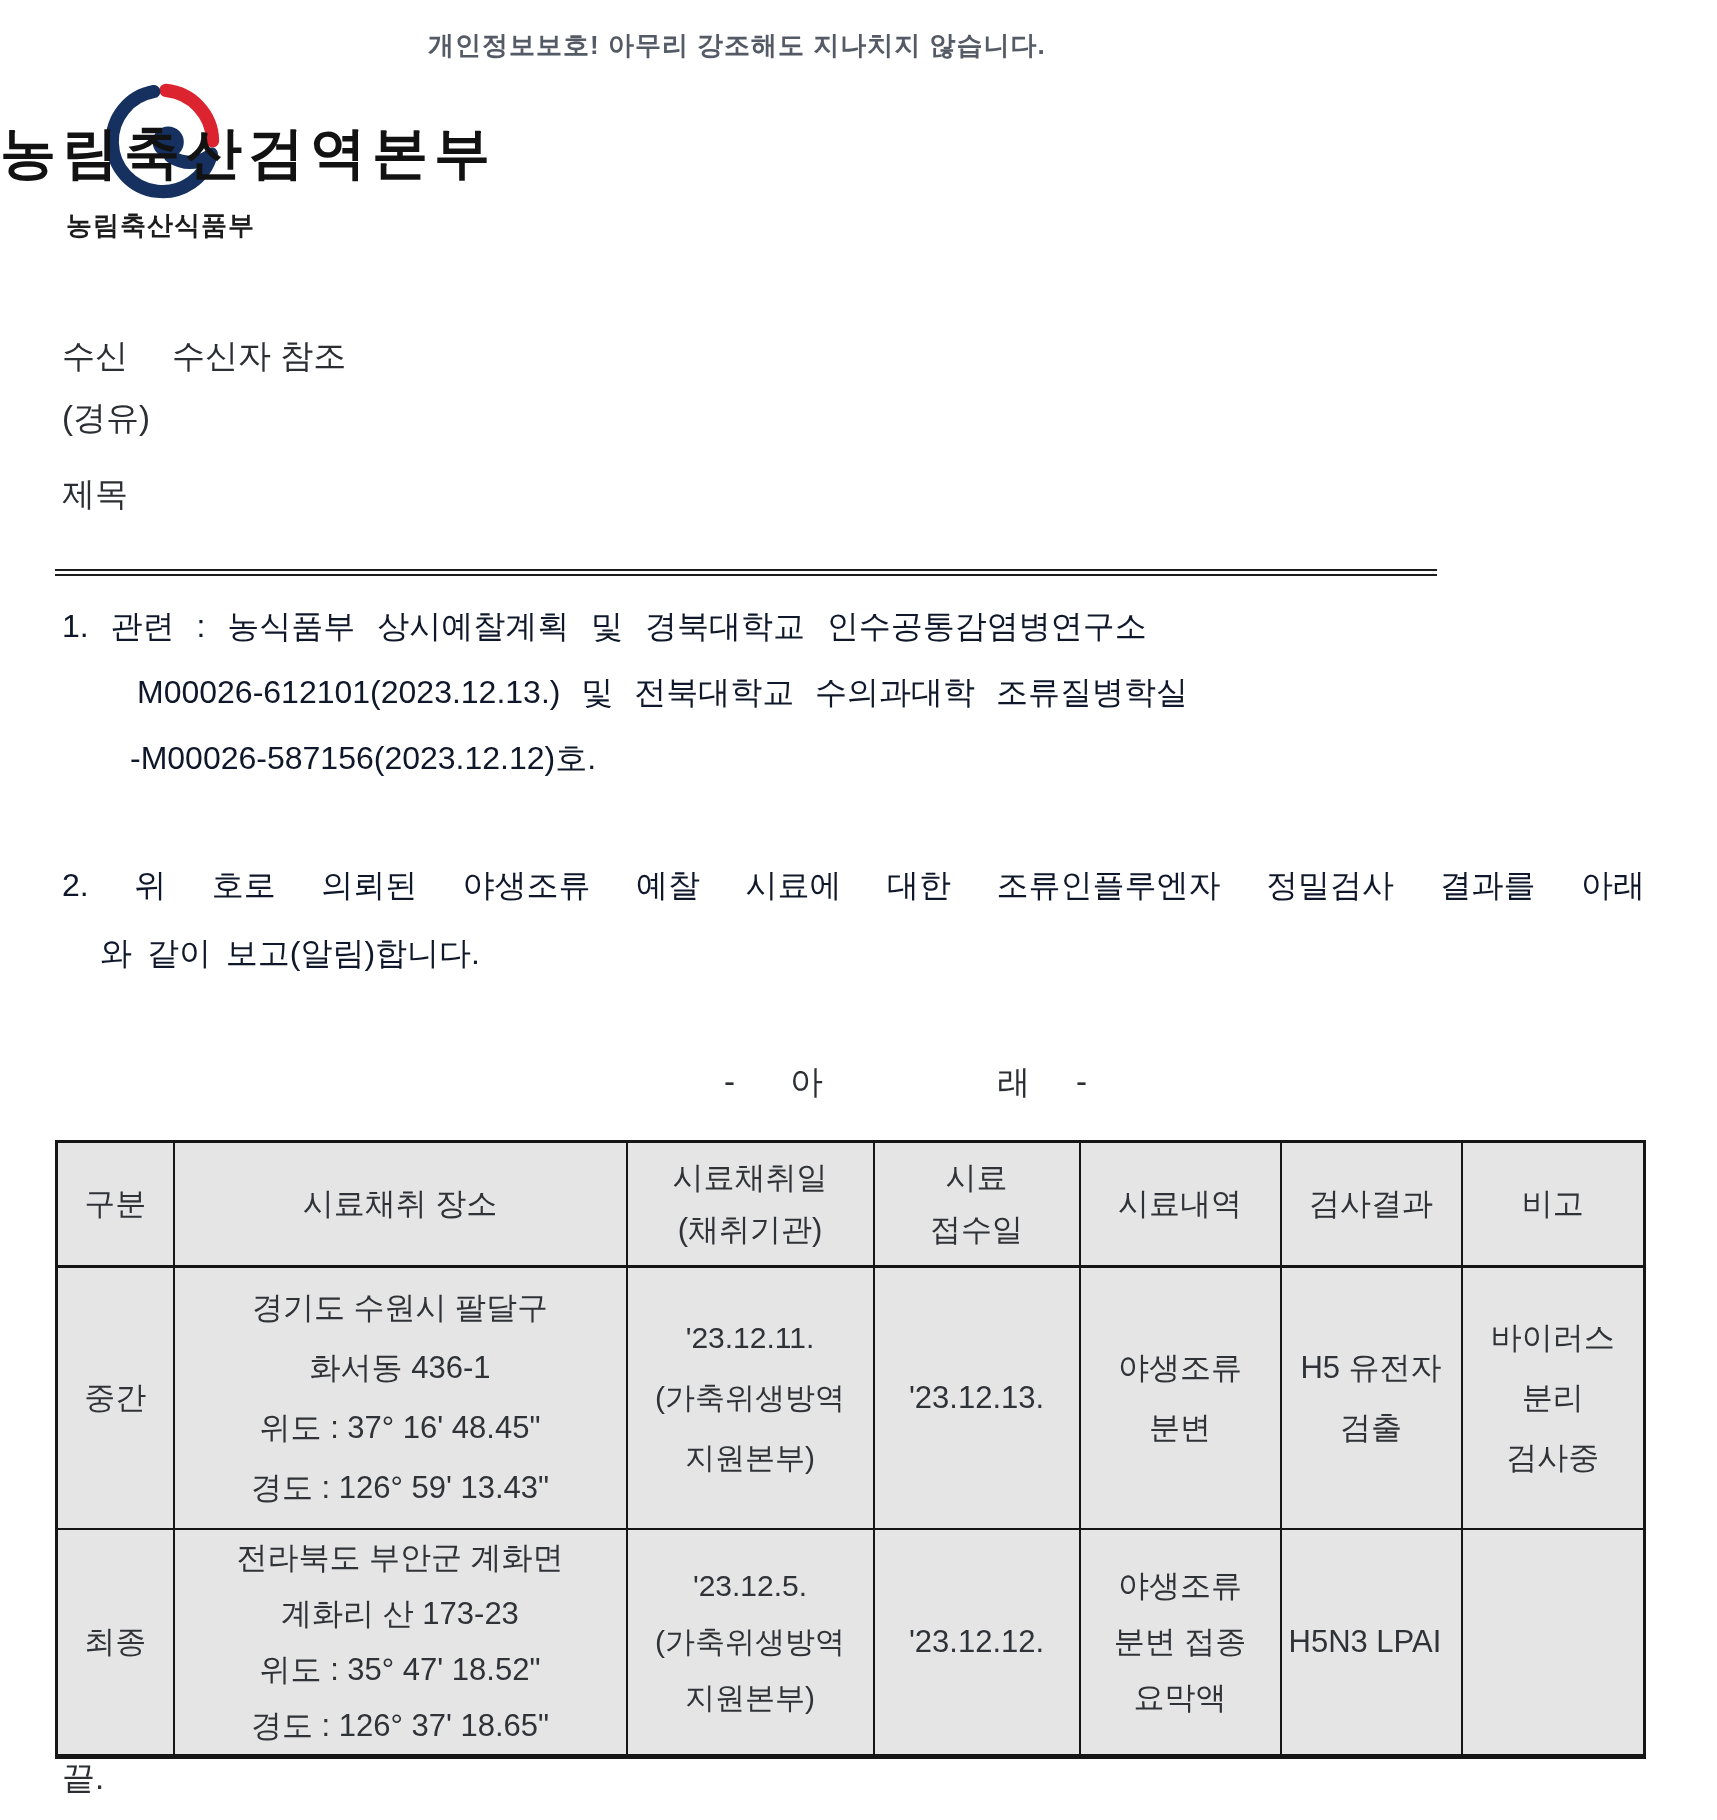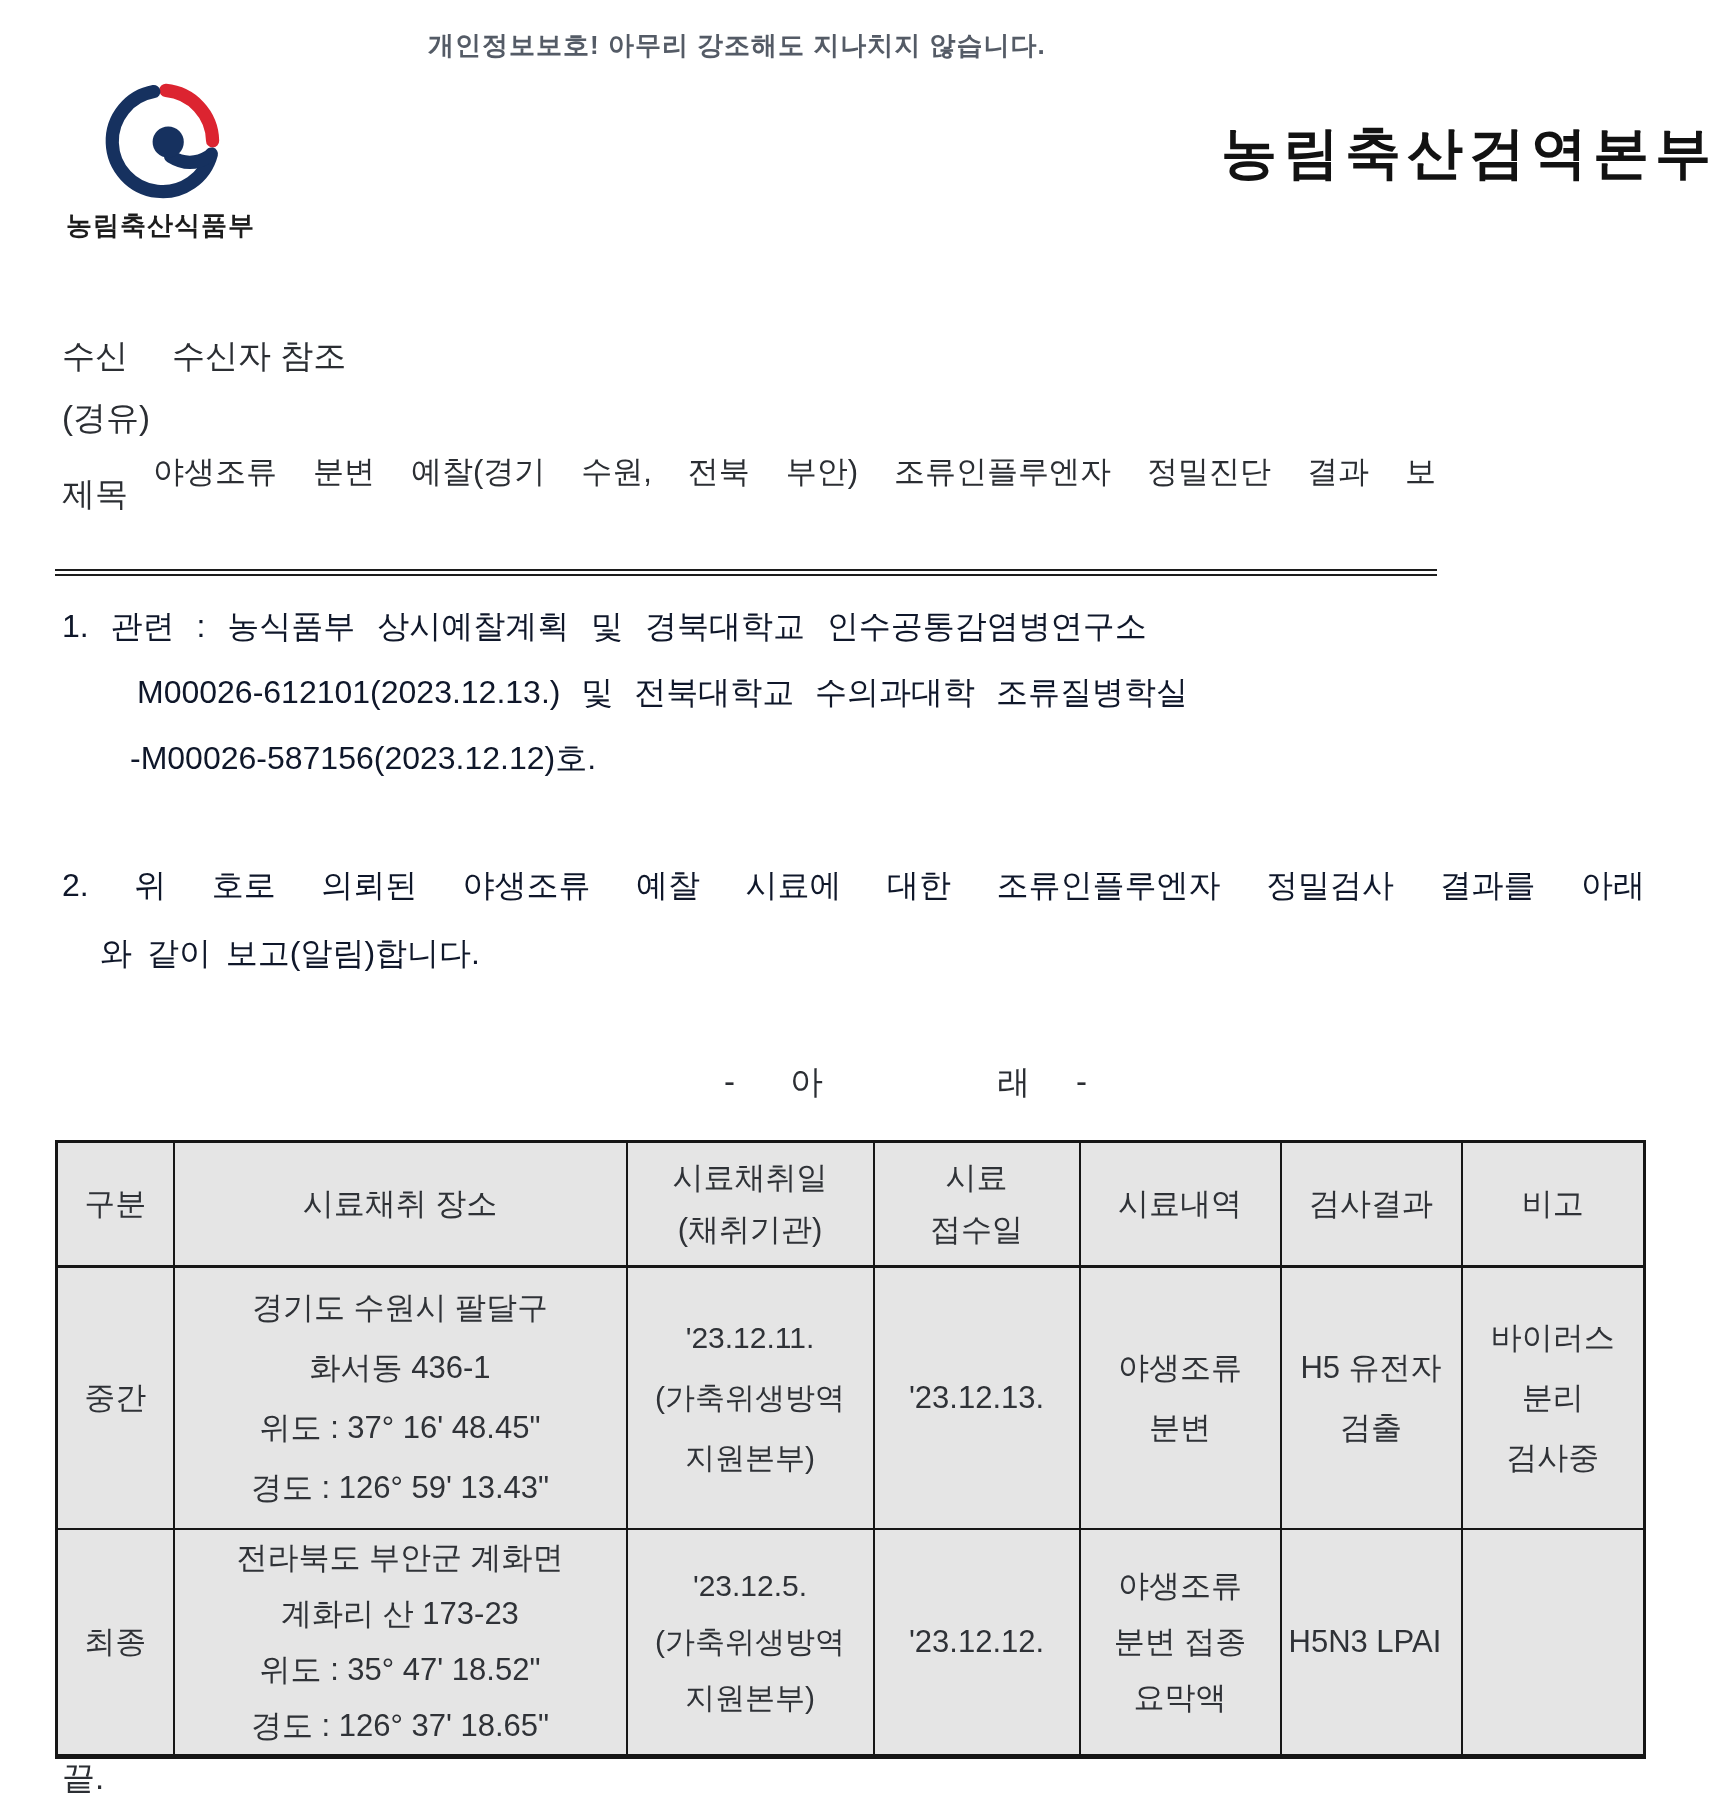--- a/index.html
+++ b/index.html
@@ -10,21 +10,21 @@
   }
   .abs{position:absolute;}
   .pre{white-space:pre;padding-left:47px;}
   
   .slogan{left:428px;top:28px;font-size:26px;font-weight:700;color:#545b66;letter-spacing:1px;}
   
   .logo-wrap{left:58px;top:82px;width:205px;text-align:center;}
   .logo-wrap svg{display:block;margin:0 auto;}
   .ministry{margin-top:6px;font-size:26px;font-weight:700;color:#1c1c1c;letter-spacing:1px;}
   
-  .doc-title{left:0;top:116px;width:1717px;text-align:right;font-size:56px;font-weight:700;
+  .doc-title{left:0;top:116px;width:1717px;text-align:left;font-size:56px;font-weight:700;
     color:#121212;letter-spacing:6px;}
   
   .recv{left:62px;top:334px;font-size:33px;}
   .recv .lab{margin-right:44px;}
   .via{left:62px;top:396px;font-size:33px;}
   .subj-label{left:62px;top:472px;font-size:33px;}
   .subj-lines{left:153px;top:441px;width:1283px;font-size:31px;line-height:61px;word-break:keep-all;}
   .jl{text-align:justify;text-align-last:justify;}
   .rule{left:55px;top:569px;width:1382px;height:3px;
     border-top:2px solid #1c1c1c;border-bottom:2px solid #1c1c1c;}
@@ -67,21 +67,20 @@
 
 <div class="abs doc-title">농림축산검역본부</div>
 
 <div class="abs recv">
   <span class="lab">수신</span><span>수신자 참조</span>
 </div>
 <div class="abs via">(경유)</div>
 
 <div class="abs subj-label">제목</div>
 <div class="abs subj-lines">
-  <div class="jl">야생조류 분변 예찰(경기 수원, 전북 부안) 조류인플루엔자 정밀진단 결과 보</div>
 </div>
 
 <div class="abs rule"></div>
 
 <div class="abs b i1l1">1. 관련 : 농식품부 상시예찰계획 및 경북대학교 인수공통감염병연구소</div>
 <div class="abs b i1l2">M00026-612101(2023.12.13.) 및 전북대학교 수의과대학 조류질병학실</div>
 <div class="abs b i1l3">-M00026-587156(2023.12.12)호.</div>
 
 <div class="abs b i2l1 jl">2. 위 호로 의뢰된 야생조류 예찰 시료에 대한 조류인플루엔자 정밀검사 결과를 아래</div>
 <div class="abs b i2l2">와 같이 보고(알림)합니다.</div>

